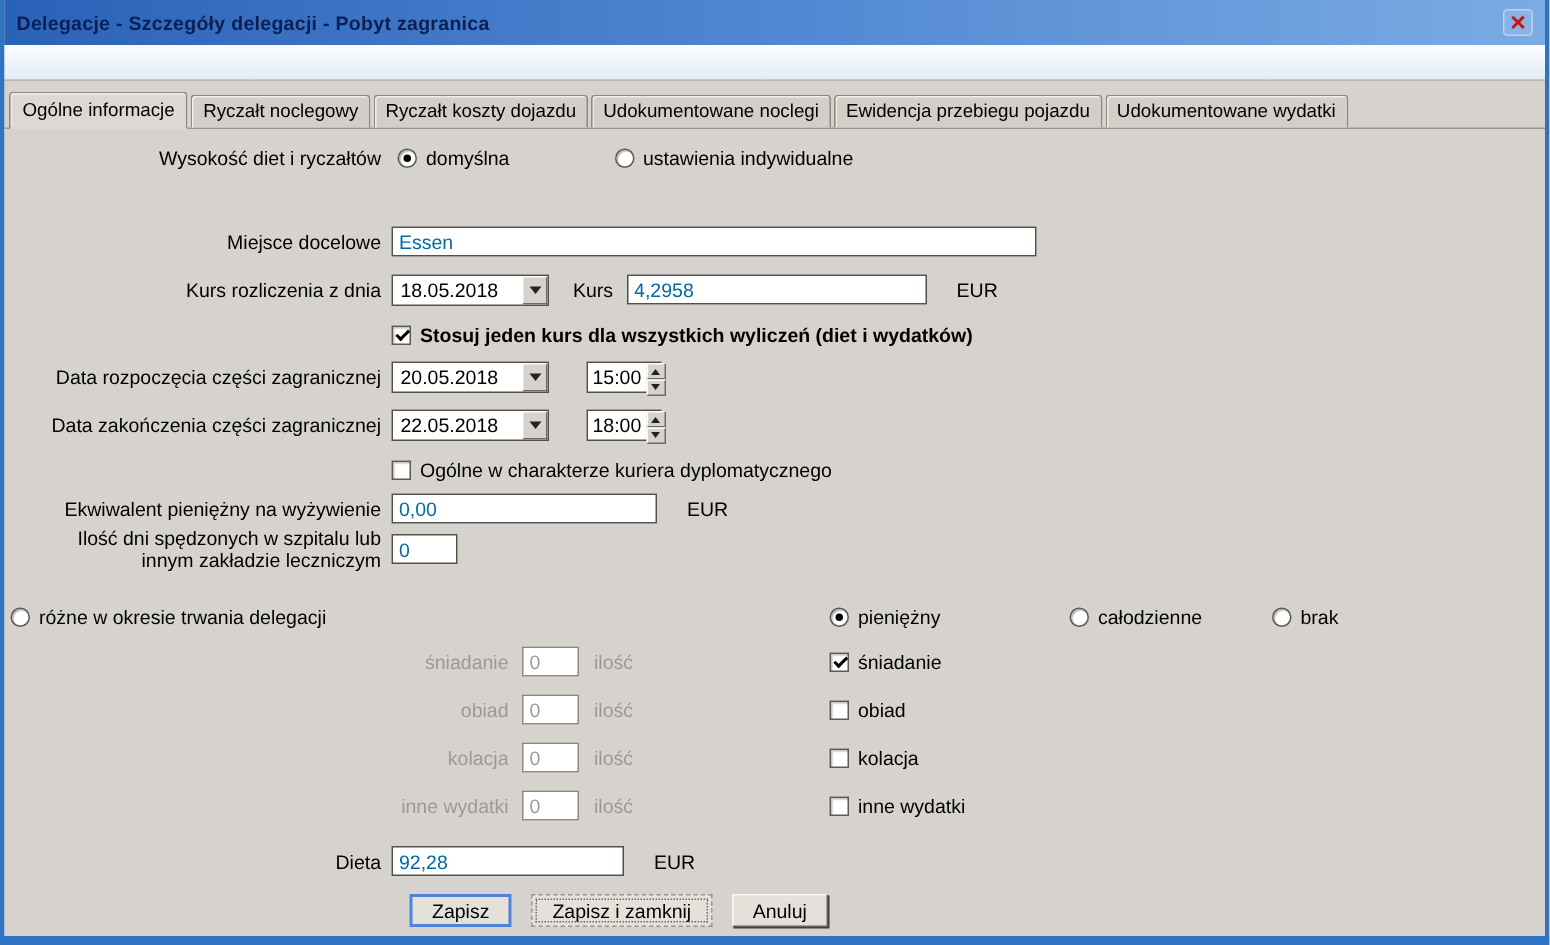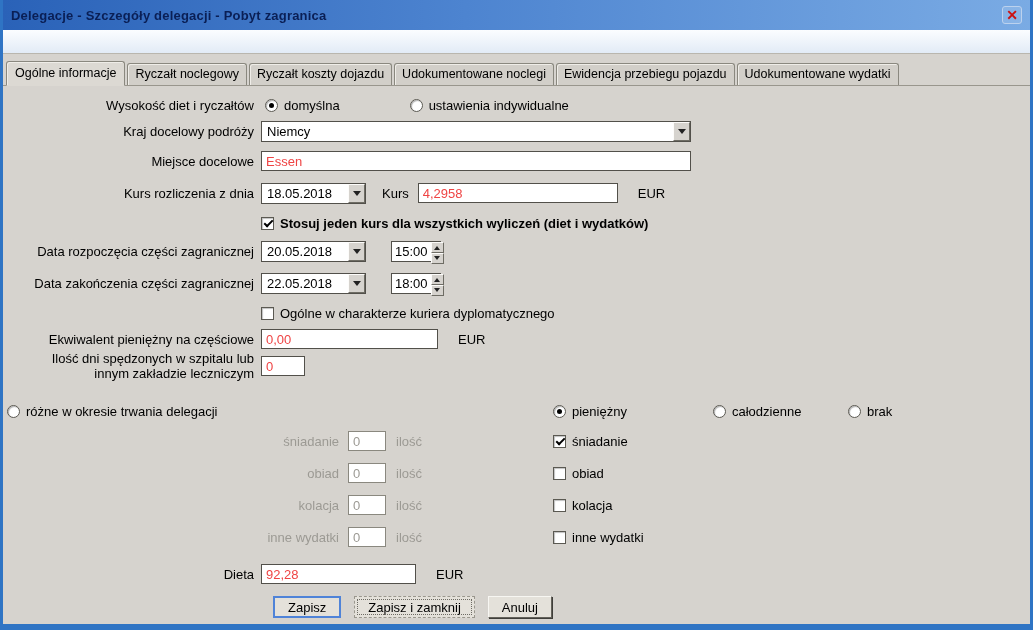--- a/index.html
+++ b/index.html
@@ -42,21 +42,21 @@
   .tab.active { background:#dcd9d3; border-bottom:1px solid #dcd9d3; margin-bottom:-1px; padding:4px 8px 5px; }
 
   
   .form { position:relative; flex:1; }
   .row { position:absolute; left:0; width:100%; height:22px; display:flex; align-items:center; }
   .lbl { width:258px; flex:0 0 258px; text-align:right; padding-right:7px; }
   .lbl2 { width:345px; flex:0 0 345px; text-align:right; padding-right:9px; }
 
   .tfield {
     height:20px; background:#fff; border:1px solid #52504a;
-    font-family:"Liberation Sans",sans-serif; font-size:13px; padding:0 4px; color:#ef4444;
+    font-family:"Liberation Sans",sans-serif; font-size:13px; padding:0 4px; color:#0369a1;
   }
   .combo { height:21px; background:#fff; border:1px solid #52504a; display:flex; align-items:center; }
   .combo-text { flex:1; padding:0 5px; white-space:nowrap; overflow:hidden; }
   .dd {
     width:17px; height:100%; background:#d6d3ce; flex:0 0 17px;
     border:1px solid; border-color:#fdfcfa #6e6c64 #6e6c64 #fdfcfa;
     display:flex; align-items:center; justify-content:center;
   }
   .tri { width:0; height:0; border:4px solid transparent; border-top:5px solid #222; margin-top:5px; }
 
@@ -134,29 +134,20 @@
         <span class="group" style="margin-left:4px">
           <span class="radio on"></span>
           <span class="ctl-label">domyślna</span>
         </span>
         <span class="group" style="margin-left:70px">
           <span class="radio"></span>
           <span class="ctl-label">ustawienia indywidualne</span>
         </span>
       </div>
 
-      <div class="row" style="top:34px">
-        <span class="lbl">Kraj docelowy podróży</span>
-        <div class="combo" style="width:430px">
-          <span class="combo-text">Niemcy</span>
-          <span class="dd">
-              <span class="tri"></span>
-            </span>
-        </div>
-      </div>
 
       <div class="row" style="top:64px">
         <span class="lbl">Miejsce docelowe</span>
         <input class="tfield" style="width: 430px;" value="Essen">
       </div>
 
       <div class="row" style="top:96px">
         <span class="lbl">Kurs rozliczenia z dnia</span>
         <div class="combo" style="width:105px">
           <span class="combo-text">18.05.2018</span>
@@ -221,21 +212,21 @@
 
       <div class="row" style="top:216px">
         <span class="lbl"></span>
         <span class="group">
           <span class="checkbox"></span>
           <span class="ctl-label">Ogólne w charakterze kuriera dyplomatycznego</span>
         </span>
       </div>
 
       <div class="row" style="top:242px">
-        <span class="lbl">Ekwiwalent pieniężny na częściowe</span>
+        <span class="lbl">Ekwiwalent pieniężny na wyżywienie</span>
         <input class="tfield" style="width: 177px;" value="0,00">
         <span class="unit">EUR</span>
       </div>
 
       <div class="row" style="top:262px; height:36px">
         <span class="lbl" style="line-height:15px">
           <span>Ilość dni spędzonych w szpitalu lub</span><br>
           <span>innym zakładzie leczniczym</span>
         </span>
         <input class="tfield" style="width: 44px;" value="0">

